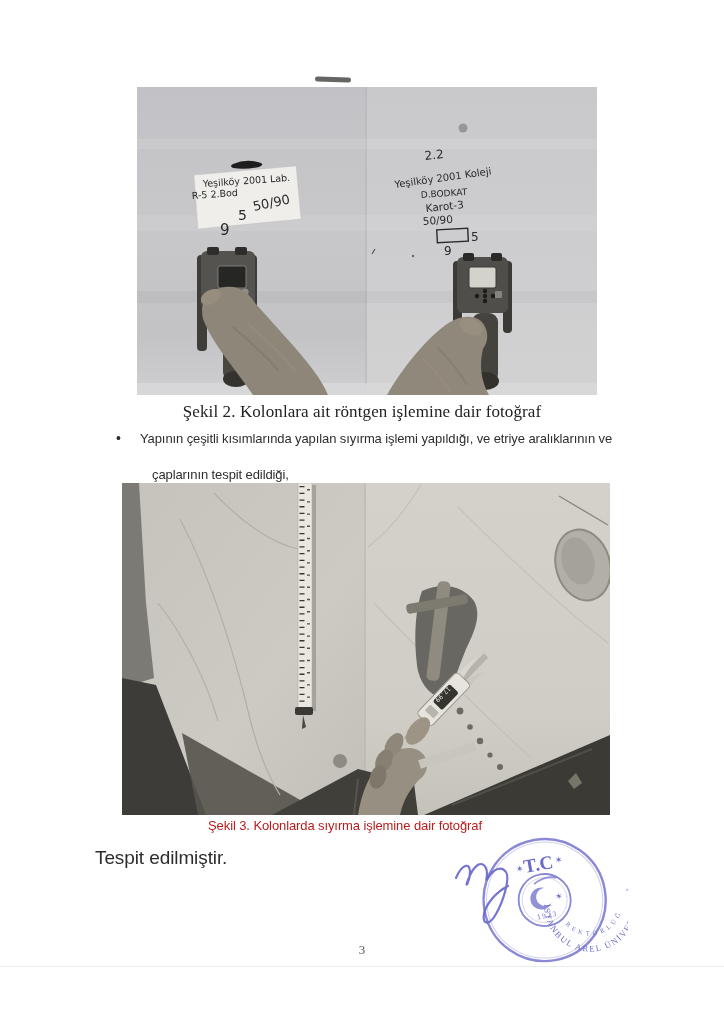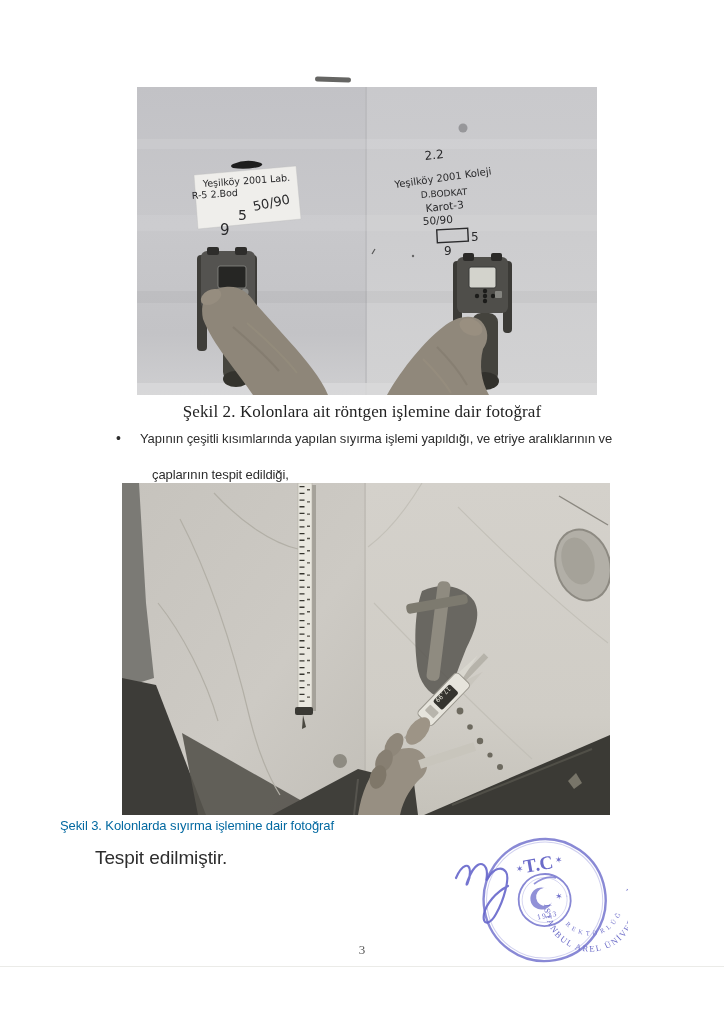--- a/index.html
+++ b/index.html
@@ -1,22 +1,22 @@
 <!DOCTYPE html>
 <html><head>
 <meta charset="utf-8">
 <style>
   html,body{margin:0;padding:0;background:#ffffff;}
   .page{position:relative;width:724px;height:1024px;background:#ffffff;overflow:hidden;
         font-family:"Liberation Sans",sans-serif;color:#2b2b2b;}
   .abs{position:absolute;}
   .caption-serif{font-family:"Liberation Serif",serif;font-size:17px;color:#222;
                  width:724px;text-align:center;letter-spacing:.1px;}
-  .caption-sans{font-family:"Liberation Sans",sans-serif;font-size:13px;color:#0369a1;
-                width:570px;letter-spacing:-.1px;}
+  .caption-sans{font-family:"Liberation Sans",sans-serif;font-size:13px;color:#b91c1c;
+                width:570px;text-align:center;letter-spacing:-.1px;}
   .body-sans{font-family:"Liberation Sans",sans-serif;font-size:13px;color:#2d2d2d;letter-spacing:-.1px;}
   .pageno{font-family:"Liberation Serif",serif;font-size:13px;color:#555;width:724px;text-align:center;}
   .smudge{width:36px;height:5px;background:#4a4a48;border-radius:3px;transform:rotate(2deg);opacity:.85;}
   .faint-rule{width:724px;height:1px;background:#ebebe8;}
   svg text{user-select:none;}
   .hw{font-family:"DejaVu Sans",sans-serif;fill:#29292b;}
 </style>
 </head>
 <body>
 

